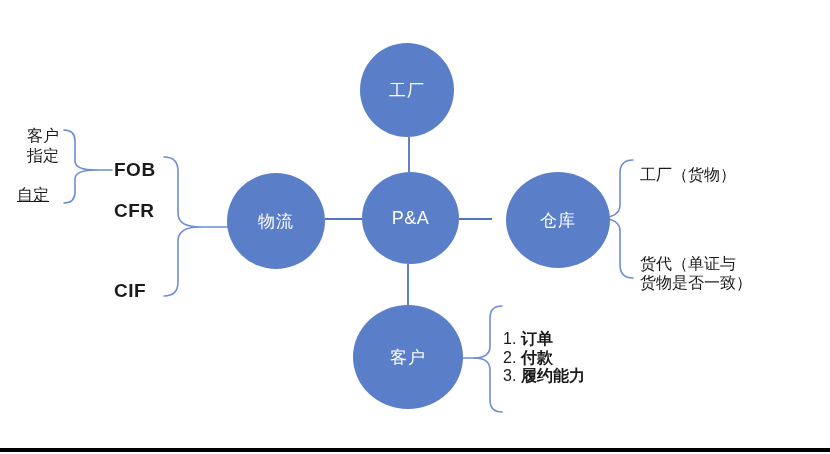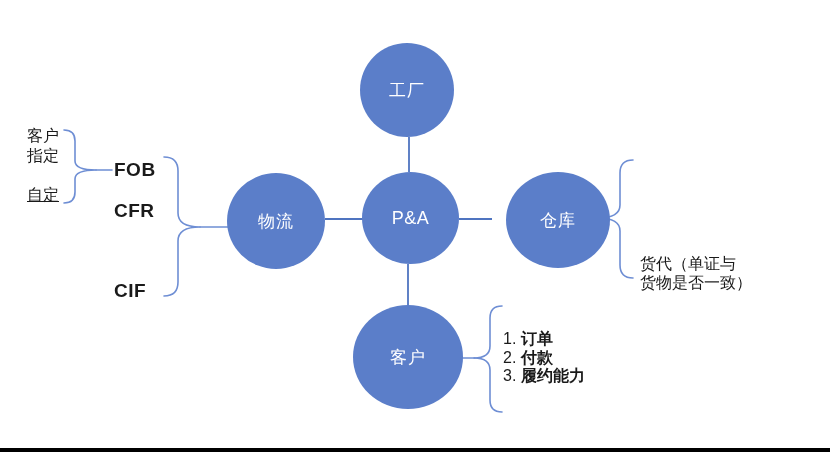--- a/index.html
+++ b/index.html
@@ -130,26 +130,27 @@
   <div class="node" style="left:506px;top:172px;width:104px;height:96px;">
     <span class="node-label">仓库</span>
   </div>
 
   <div class="node" style="left:353px;top:305px;width:110px;height:104px;">
     <span class="node-label">客户</span>
   </div>
 
   <div class="txt" style="left:27px;top:126px;">客户
 指定</div>
-  <div class="txt" style="left:27px;top:185px;text-decoration:underline;">自定</div>
+  <div class="txt" style="left:17px;top:185px;text-decoration:underline;">自定</div>
 
   <div class="txt incoterm" style="left:114px;top:159px;">FOB</div>
   <div class="txt incoterm" style="left:114px;top:200px;">CFR</div>
   <div class="txt incoterm" style="left:114px;top:280px;">CIF</div>
 
+  <div class="txt right-item" style="left:640px;top:165px;">工厂（货物）</div>
   <div class="txt right-item" style="left:640px;top:254px;">货代（单证与
 货物是否一致）</div>
 
   <div class="num-list">
     <div class="num-row">
       <span class="num">1.</span>
       <span class="lbl">订单</span>
     </div>
     <div class="num-row">
       <span class="num">2.</span>

